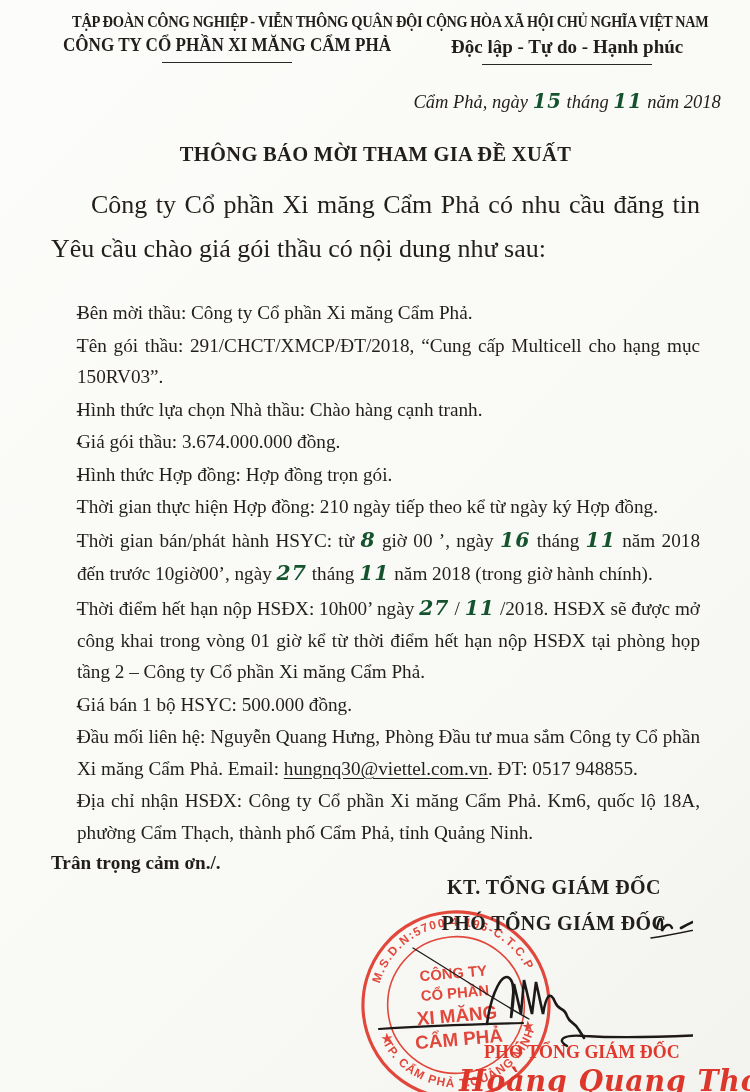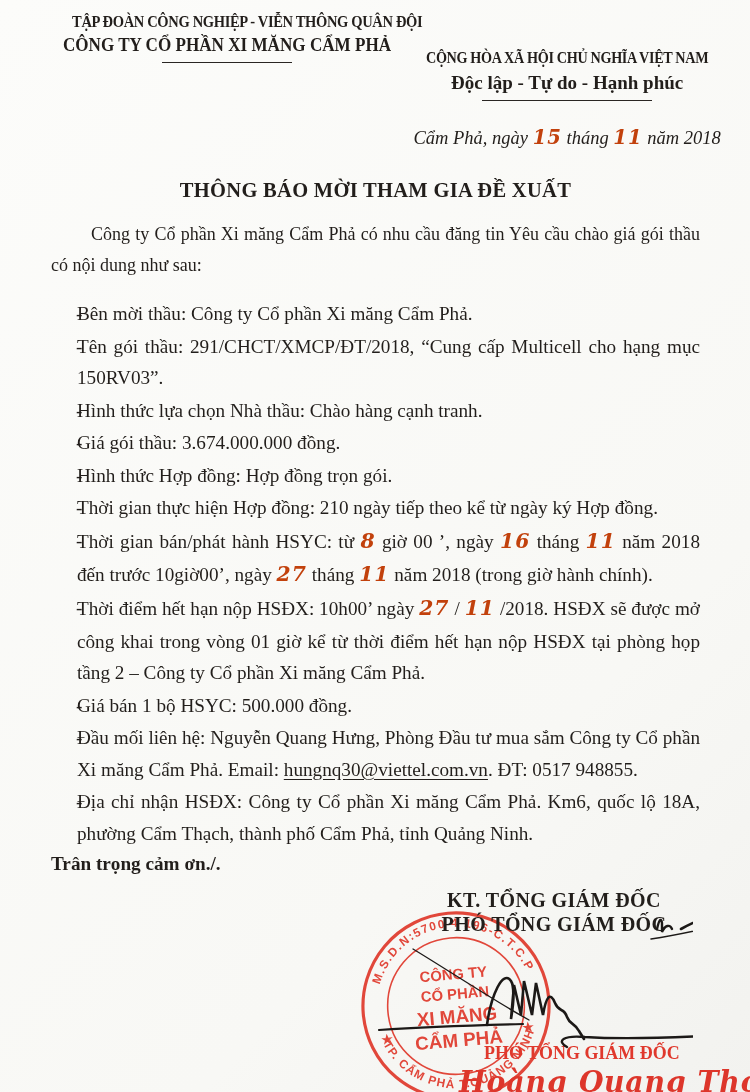--- a/index.html
+++ b/index.html
@@ -9,57 +9,57 @@
     background:#fbfbf8;
     background-image: linear-gradient(135deg, #fcfcfa 0%, #f8f8f5 70%, #f2f2ef 100%);
     font-family:"Liberation Serif", serif;
     color:#221e1b;
   }
   .page { padding:12px 50px 0 51px; }
 
   
   .hdr { display:flex; }
   .hdr-left  { width:352px; text-align:center; flex:none; }
-  .hdr-right { flex:1; text-align:center;margin-top:36px; }
+  .hdr-right { flex:1; text-align:center; }
   .hl1 { font-weight:bold; font-size:16.5px; white-space:nowrap;
          transform:scaleX(0.88); transform-origin:50% 50%; letter-spacing:-0.4px; }
   .hl2 { font-weight:bold; font-size:18px; white-space:nowrap; margin-top:3px;
          transform:scaleX(0.95); transform-origin:50% 50%; }
   .hr1 { font-weight:bold; font-size:16.5px; white-space:nowrap;
          transform:scaleX(0.86); transform-origin:50% 50%; letter-spacing:-0.4px; }
   .hr2 { font-weight:bold; font-size:19px; white-space:nowrap; margin-top:4px;text-align:center; }
   .rule { border:0; border-top:1.7px solid #2a2623; margin:6px auto 0; }
   .rule-l { width:130px; }
   .rule-r { width:170px; }
   .subject  { margin-top:27px; font-style:italic; font-size:18px; }
   .dateline { margin-top:25px; font-style:italic; font-size:18.5px; white-space:nowrap; }
 
   
   .hw { font-family:"DejaVu Serif", serif; font-style:italic; font-weight:bold;
-        font-size:1.06em; letter-spacing:1px; color:#c2410c; }
+        font-size:1.06em; letter-spacing:1px; color:#14532d; }
 
   
   .title { text-align:center; margin-top:30px; font-weight:bold;
            font-size:20.5px; letter-spacing:0.3px; }
-  .intro { margin-top:17px; font-size:18px; line-height:1.7;
+  .intro { margin-top:17px; font-size:26px; line-height:1.7;
            text-align:justify; text-indent:40px; }
   .items { margin:5px 0 0 0; padding:0; list-style:none; }
   .item  { display:flex; font-size:19.2px; line-height:1.64; margin-top:1px; }
   .dash  { width:26px; padding-left:25px; flex:none; }
   .ibody { flex:1; text-align:justify; }
   .u { text-decoration:underline; text-underline-offset:3px; }
   .closing { font-size:19.2px; margin-top:4px;font-weight:bold; }
 
   
   .sig { position:relative; height:235px; margin-top:2px; }
   .kt, .pho-typed {
     position:absolute; font-weight:bold; font-size:20px; text-align:center;
     letter-spacing:0.4px; white-space:nowrap; z-index:2;
   }
-  .kt        { left:388px; top:12px;  width:230px; }
+  .kt        { left:388px; top:0;  width:230px; }
   .pho-typed { left:378px; top:36px; width:250px; }
   .seal { position:absolute; left:306px; top:30px; width:198px; height:198px;
           z-index:1; opacity:0.93; }
   .ink  { position:absolute; left:0; top:0; width:642px; height:235px; z-index:3;
           pointer-events:none; }
   .pho-red {
     position:absolute; left:428px; top:166px; width:212px; z-index:2;
     color:#e0382c; font-weight:bold; font-size:18.5px; text-align:center;
     white-space:nowrap; transform:scaleX(0.97); transform-origin:left;
   }

